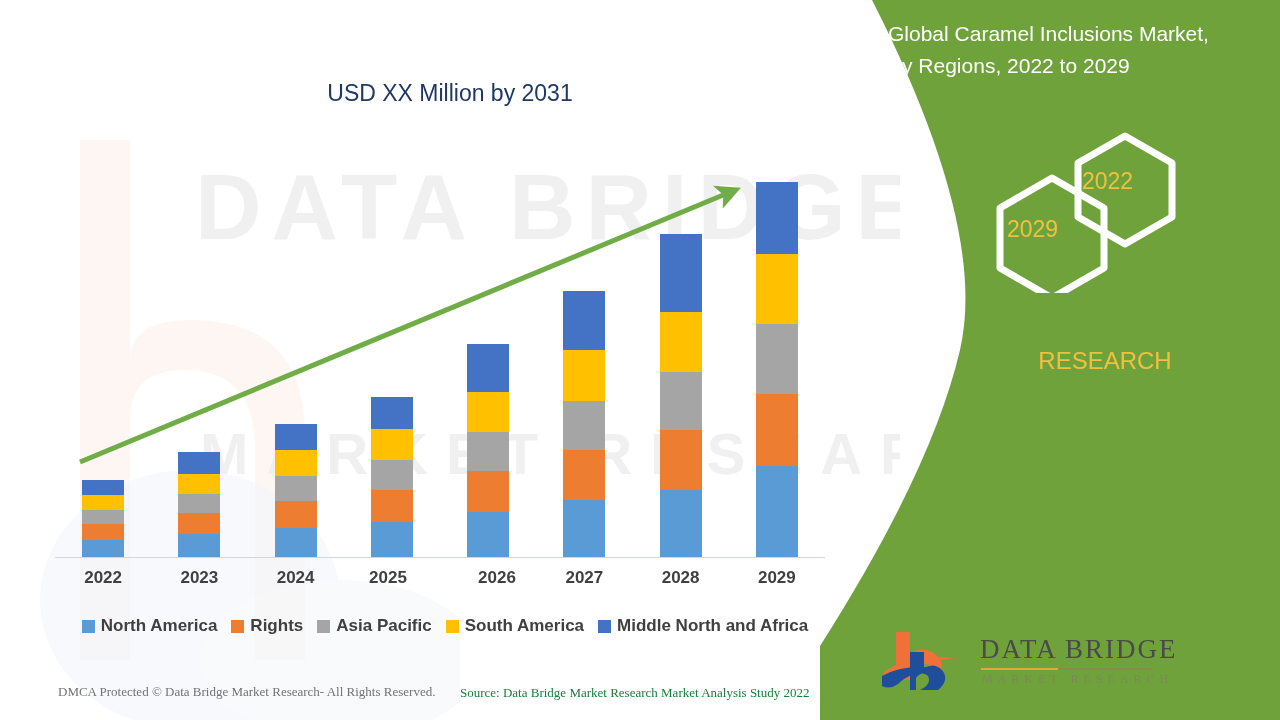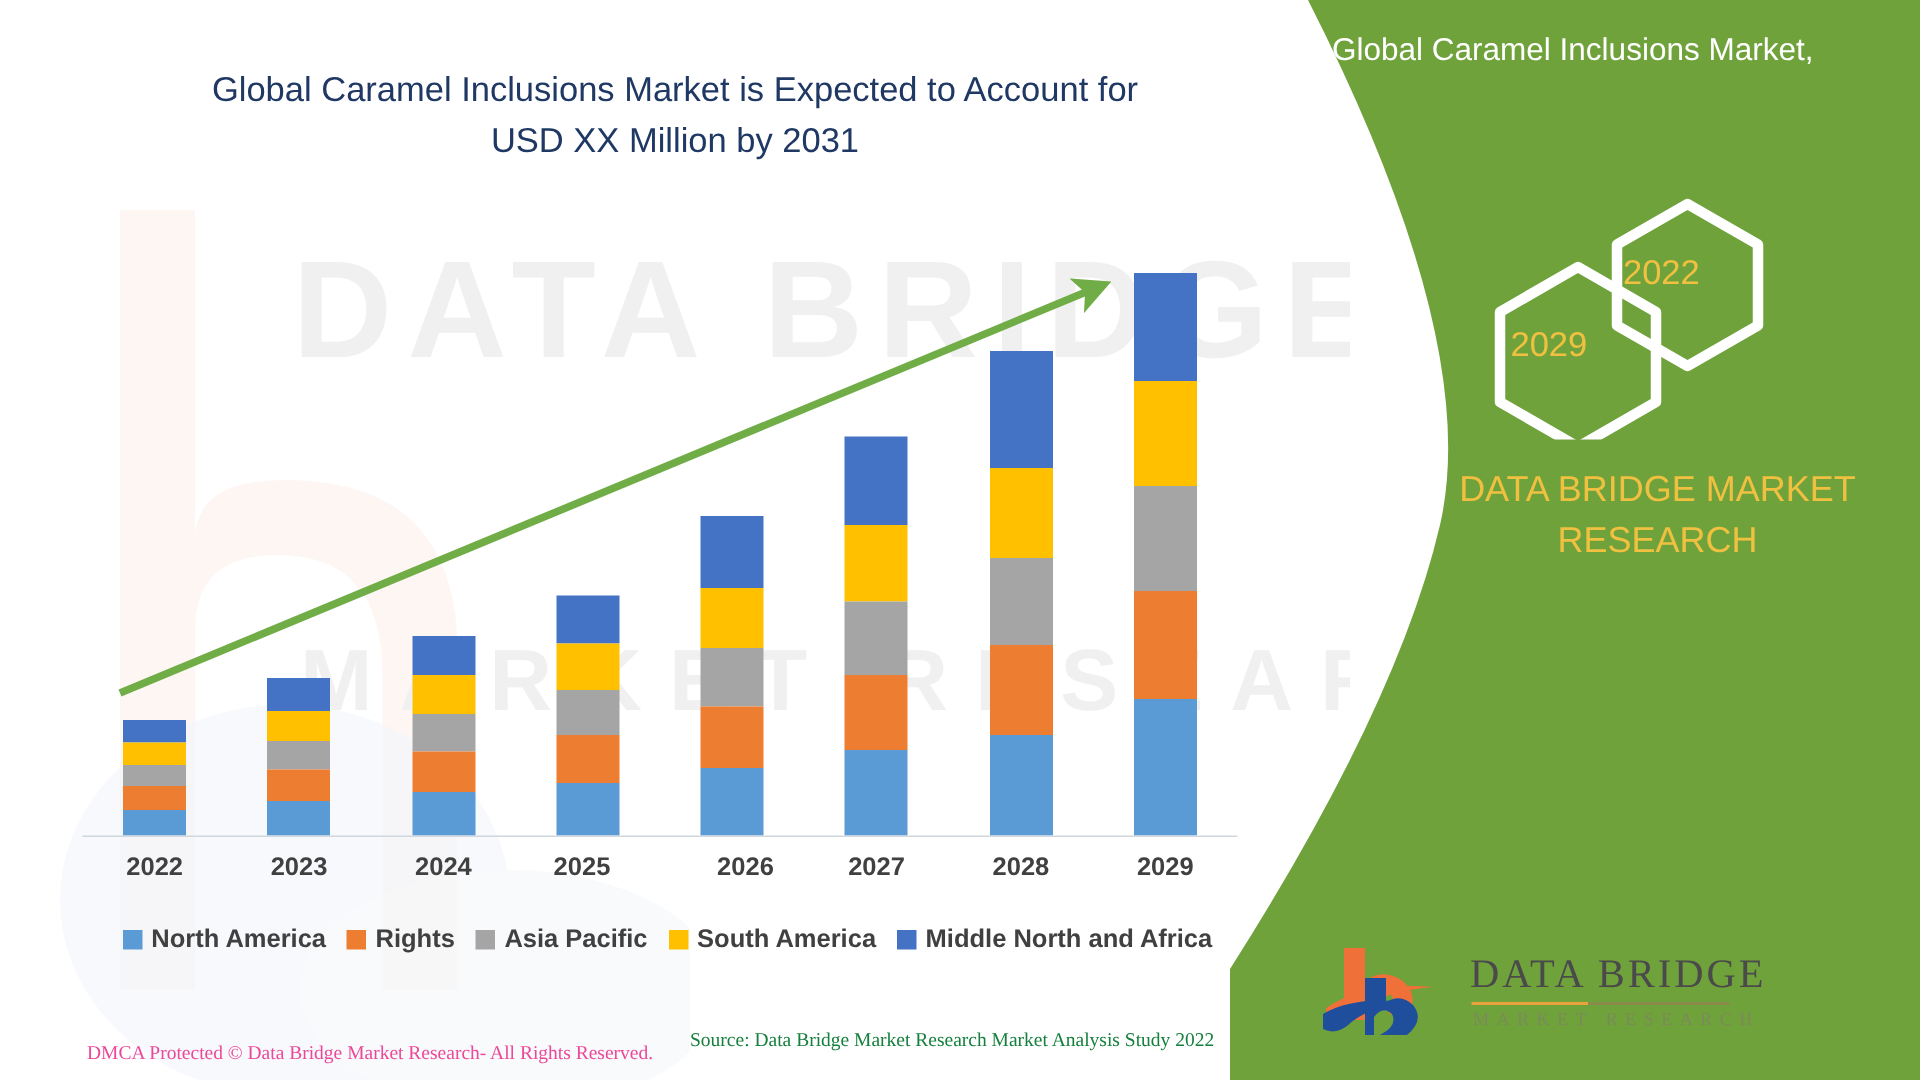--- a/index.html
+++ b/index.html
@@ -129,22 +129,22 @@
 
   
   #footer {
     position: absolute;
     left: 0; top: 680px;
     width: 860px;
     height: 32px;
   }
   #dmca-text {
     position: absolute;
-    left: 58px; top: 14px;
-    color: #ec4899;
+    left: 58px; top: 4px;
+    color: #737373;
     font-family: "Liberation Serif", serif;
     font-size: 13px;
   }
   #source-text {
     position: absolute;
     left: 460px; top: 5px;
     color: #15803d;
     font-family: "Liberation Serif", serif;
     font-size: 13px;
   }
@@ -246,21 +246,21 @@
     </svg>
     <svg class="blob" id="blob-blue" viewBox="0 0 420 300">
       <ellipse cx="150" cy="170" rx="150" ry="130" fill="#f4f7fb"></ellipse>
       <ellipse cx="300" cy="230" rx="140" ry="80" fill="#f6f8fb"></ellipse>
     </svg>
 
     <div id="wm-line1">DATA BRIDGE</div>
     <div id="wm-line2">MARKET RESEARCH</div>
 
     <div id="chart-title">
-      <span>Global Caramel Inclusions Market is Expected to Account for</span><br>
+      <br>
       <span>USD XX Million by 2031</span>
     </div>
 
     <div id="bars-layer">
         <div class="bar" style="left: 82.125px; top: 480px; height: 77px;">
           <div class="seg" style="height: 17px; background: rgb(91, 155, 213);"></div>
           <div class="seg" style="height: 16px; background: rgb(237, 125, 49);"></div>
           <div class="seg" style="height: 14px; background: rgb(165, 165, 165);"></div>
           <div class="seg" style="height: 15px; background: rgb(255, 192, 0);"></div>
           <div class="seg" style="height: 15px; background: rgb(68, 114, 196);"></div>
@@ -366,33 +366,34 @@
   </div>
 
   <div id="right-panel">
 
     <svg id="green-shape" viewBox="0 0 460 720" preserveAspectRatio="none">
       <path d="M52,0 L460,0 L460,720 L0,720 L0,646 Q112,470 140,350 Q168,228 52,0 Z" fill="#70A23C"></path>
     </svg>
 
     <div id="right-title">
       <span>Global Caramel Inclusions Market,</span><br>
+      <span>By Regions, 2022 to 2029</span>
     </div>
 
     <div id="hex-wrap">
       <svg viewBox="0 0 220 165" width="220" height="165">
         <polygon points="145,8 192,35 192,89 145,116 98,89 98,35" fill="none" stroke="#ffffff" stroke-width="7" stroke-linejoin="round"></polygon>
         <polygon points="72,50 124,80 124,140 72,170 20,140 20,80" fill="none" stroke="#ffffff" stroke-width="7" stroke-linejoin="round"></polygon>
       </svg>
       <div class="hex-label" id="hex-2022-label">2022</div>
       <div class="hex-label" id="hex-2029-label">2029</div>
     </div>
 
     <div id="brand-name">
-      <span>DATA BRIDGE MARKET</span><br>
+      <br>
       <span>RESEARCH</span>
     </div>
 
     <div id="logo">
       <svg id="logo-mark" viewBox="0 0 96 66">
         <path d="M16,4 L30,4 L30,26 Q40,18 52,24 Q66,32 60,48 L46,48 Q52,36 44,32 Q34,28 30,40 L30,52 L16,52 Z" fill="#F0703A"></path>
         <path d="M4,44 Q30,26 76,30 Q46,32 30,44 Q16,54 4,52 Z" fill="#F0703A"></path>
         <path d="M30,24 L44,24 L44,40 Q54,34 62,42 Q70,52 58,62 L40,62 Q52,56 48,48 Q42,42 36,50 L36,62 L30,62 Z" fill="#1F4E9C"></path>
         <path d="M2,48 Q22,36 58,40 Q30,44 18,56 Q10,62 2,58 Z" fill="#1F4E9C"></path>
       </svg>

